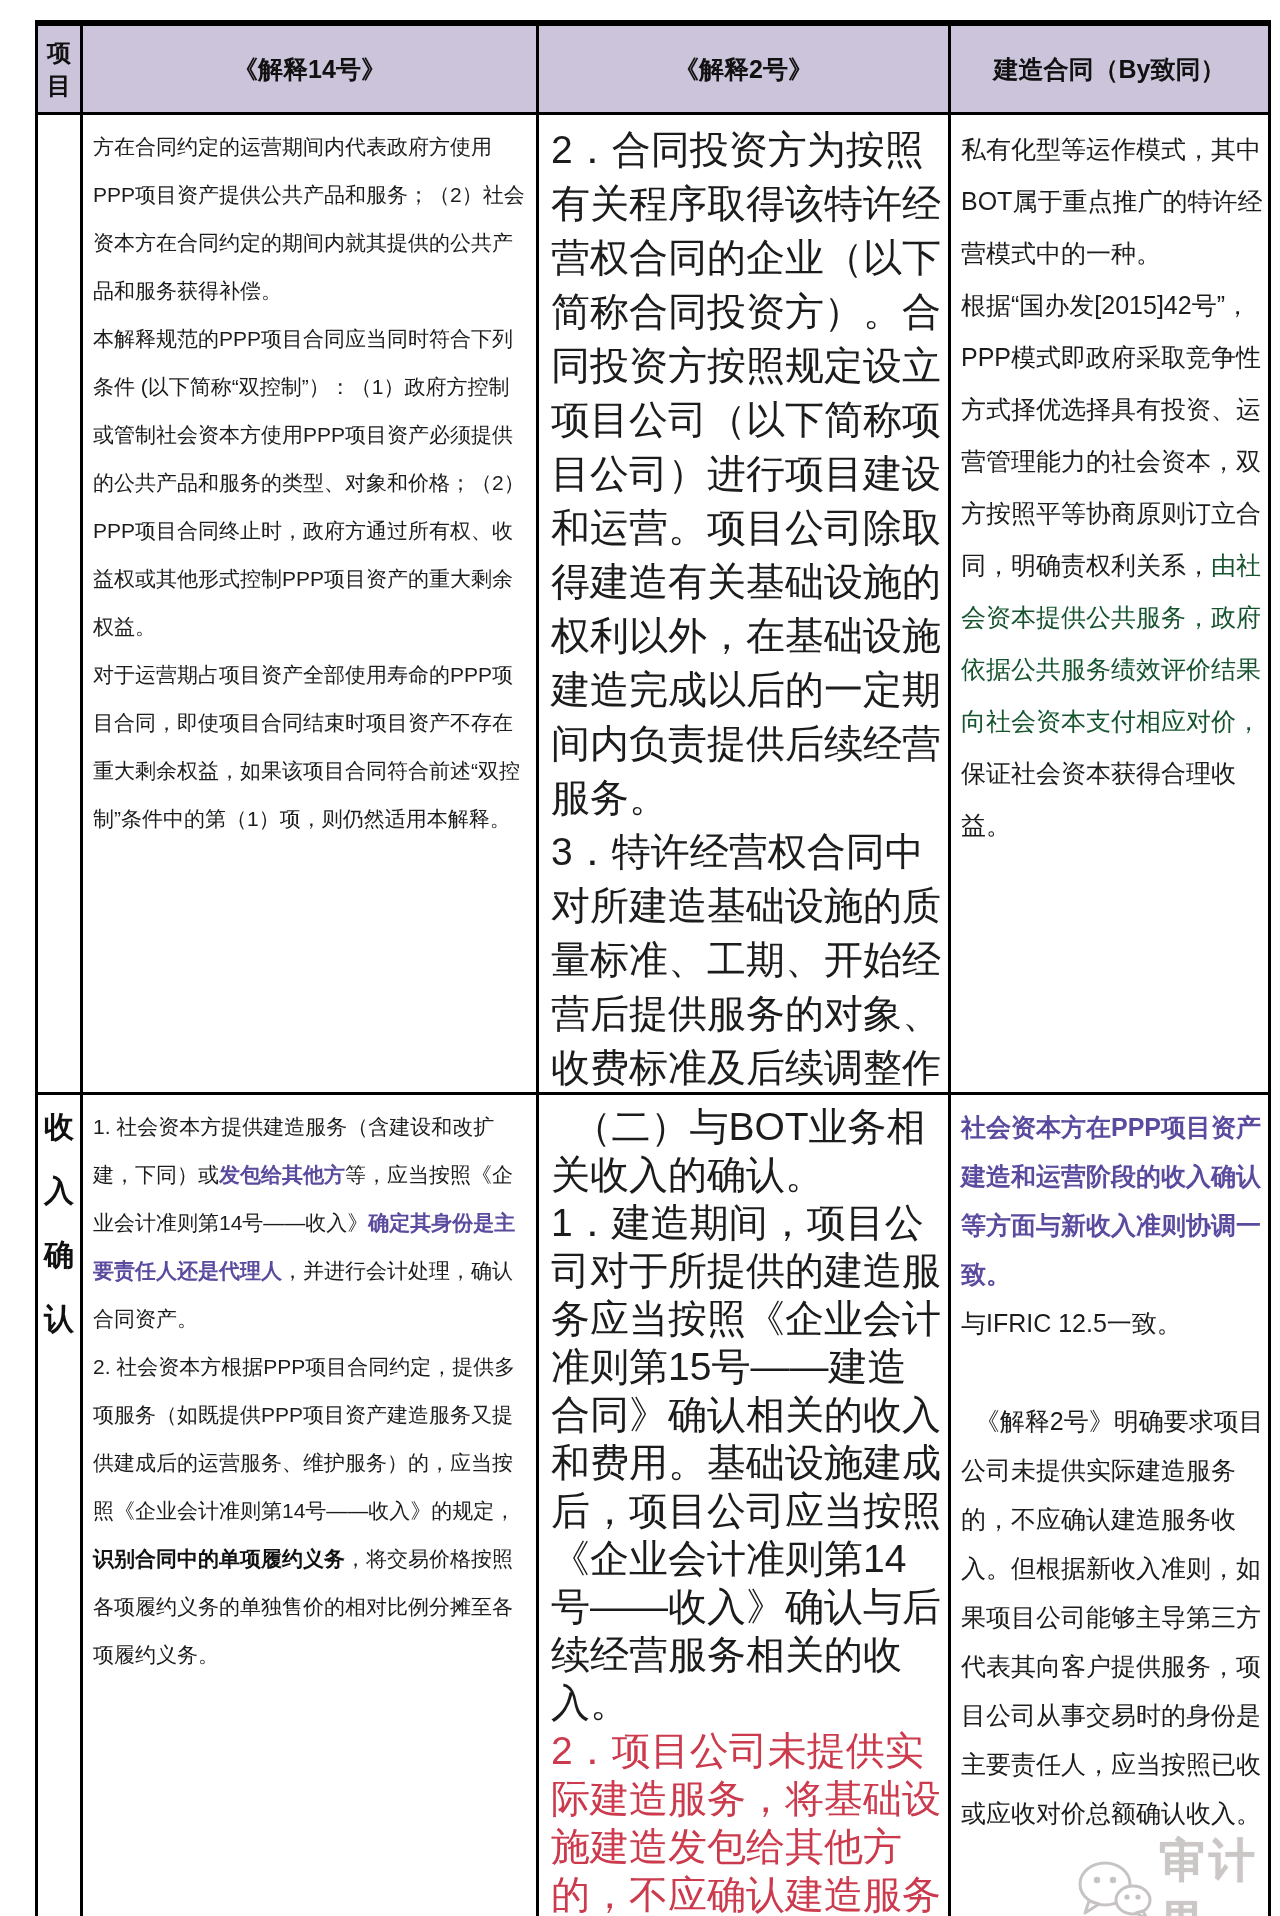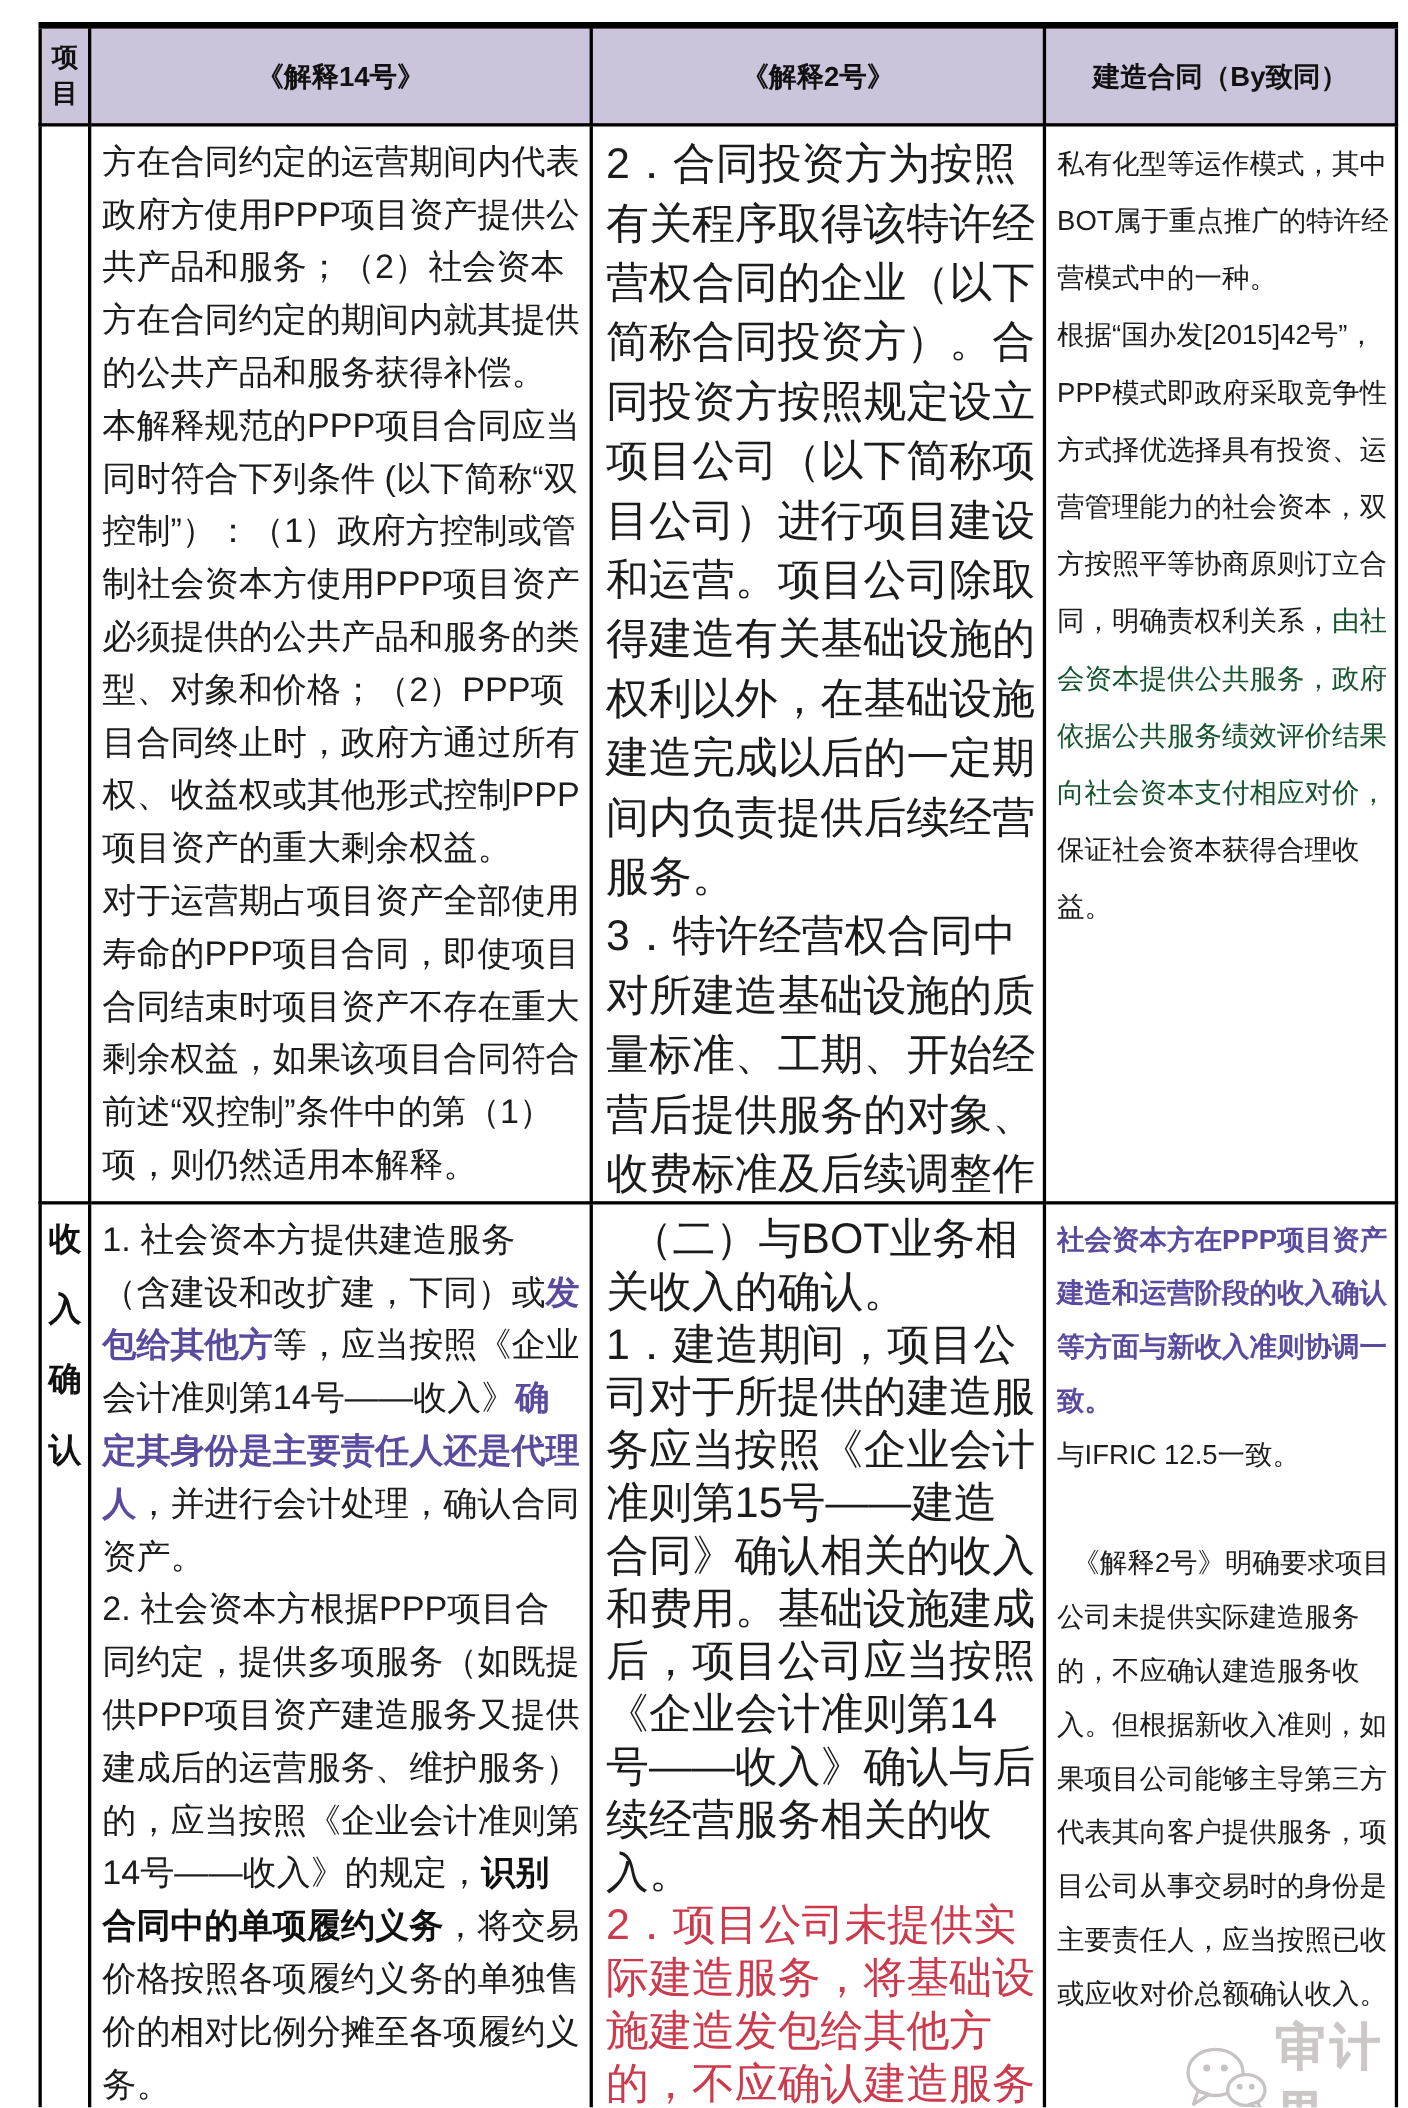--- a/index.html
+++ b/index.html
@@ -28,21 +28,21 @@
     line-height:64px;text-align:center;word-break:break-all;color:#111;
   }
   .cellbox{overflow:hidden;}
   .row-0{height:977px;}
   .row-1{height:822px;}
   .row-0 .cellbox{height:969px;}
   .row-1 .cellbox{height:816px;}
   .col-14 .cellbox{padding:8px 6px 0 10px;}
   .col-2  .cellbox{padding:8px 4px 0 12px;}
   .col-diff .cellbox{padding:8px 4px 0 10px;}
-  .col-14{font-size:31px;line-height:48px;}
+  .col-14{font-size:21px;line-height:48px;}
   .col-2{font-size:39px;line-height:48px;}
   .row-0 .col-2{line-height:54px;}
   .col-diff{font-size:25px;line-height:52px;}
   .row-1 .col-diff{line-height:49px;}
   .para{margin:0;}
   .para.indent{text-indent:0.55em;}
   .st-pb{color:#5b4a9e;font-weight:bold;}
   .st-p{color:#14532d;}
   .st-r{color:#cc3b4d;}
   .st-b{font-weight:bold;color:#111;}

